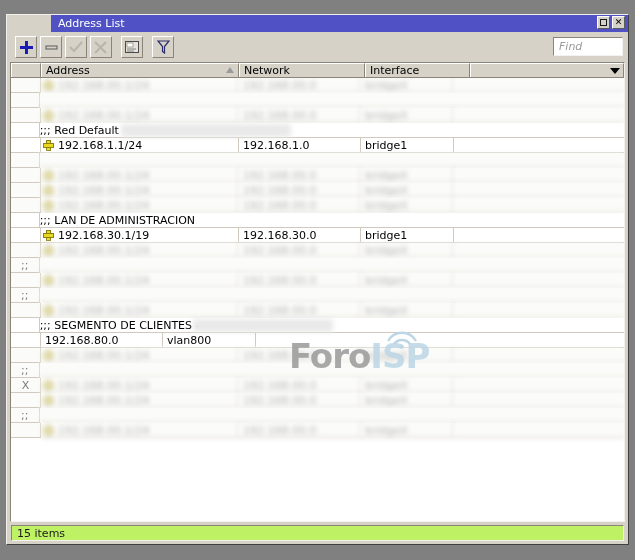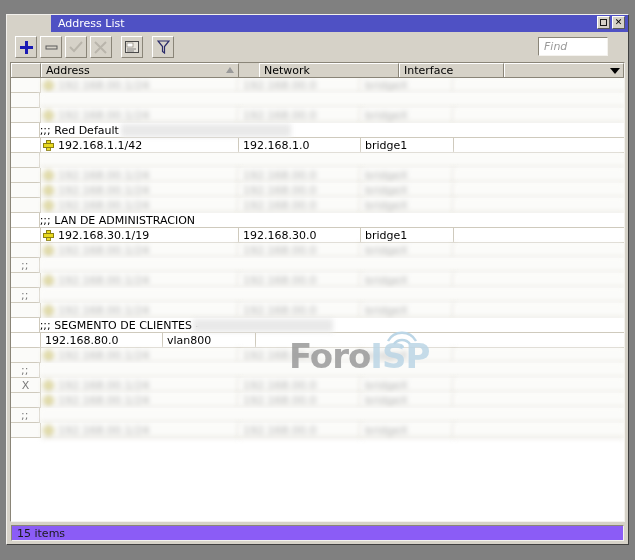--- a/index.html
+++ b/index.html
@@ -59,21 +59,21 @@
     width:22px;height:22px;margin-right:3px;
     background:#d6d2c8;
     border-left:1px solid #ffffff;border-top:1px solid #ffffff;
     border-right:1px solid #8a8578;border-bottom:1px solid #8a8578;
     box-sizing:border-box;
     display:flex;align-items:center;justify-content:center;
   }
   .tbtn.gap{margin-left:6px;}
   .tbtn svg{display:block;}
 
-  #findwrap{position:absolute;right:20px;top:5px;}
+  #findwrap{position:absolute;right:5px;top:5px;}
   #findbox{
     width:70px;height:19px;
     background:#ffffff;
     border-left:1px solid #8a8578;border-top:1px solid #8a8578;
     border-right:1px solid #f4f2ee;border-bottom:1px solid #f4f2ee;
     box-sizing:border-box;
     display:flex;align-items:center;padding-left:5px;
   }
   #findbox .ph{color:#9a9a9a;font-style:italic;font-size:11px;}
 
@@ -112,21 +112,21 @@
   }
   .th .sortarrow{
     position:absolute;right:4px;top:3px;
     width:0;height:0;
     border-left:4px solid transparent;
     border-right:4px solid transparent;
     border-bottom:6px solid #9a9a9a;
   }
   .th.c0{width:30px;padding:0;}
   .th.c1{width:198px;}
-  .th.c2{width:140px;margin-left:20px;}
+  .th.c2{width:126px;}
   .th.c3{width:105px;}
   .th.c4{flex:1 1 auto;}
   .th .dd{
     position:absolute;right:3px;top:4px;
     width:0;height:0;
     border-left:5px solid transparent;
     border-right:5px solid transparent;
     border-top:6px solid #000;
   }
 
@@ -202,21 +202,21 @@
     padding:0 4px;
     position:relative;
   }
   #statusinner{
     width:100%;height:16px;
     border-left:1px solid #8a8578;border-top:1px solid #8a8578;
     border-right:1px solid #f4f2ee;border-bottom:1px solid #f4f2ee;
     box-sizing:border-box;
     display:flex;align-items:center;padding-left:5px;
     font-size:11px;color:#1a1a1a;
-    background:#8b5cf6;
+    background:#bef264;
   }
 </style>
 </head>
 <body>
 
 <div id="window">
 
   <div id="titlebar">
     <span class="title">Address List</span>
     <div class="winbtns">
@@ -344,21 +344,21 @@
         </div>
         <div class="row comment">
           <div class="cell c0"></div>
           <div class="cell cmt" style="padding-left: 0px;">;;; Red Default</div>
           <div style="position: absolute; top: 1px; height: 13px; background: rgb(233, 233, 233); filter: blur(2.6px); left: 110px; width: 170px;"></div>
         </div>
         <div class="row">
           <div class="cell c0"></div>
           <div class="cell c1">
             <span class="xicon"></span>
-            <span>192.168.1.1/42</span>
+            <span>192.168.1.1/24</span>
           </div>
           <div class="cell c2">192.168.1.0</div>
           <div class="cell c3">bridge1</div>
           <div class="cell c4"></div>
         </div>
         <div class="row comment blurred">
           <div class="cell c0"></div>
           <div class="cell cmt" style="padding-left: 0px;">&nbsp;</div>
         </div>
         <div class="row blurred">

